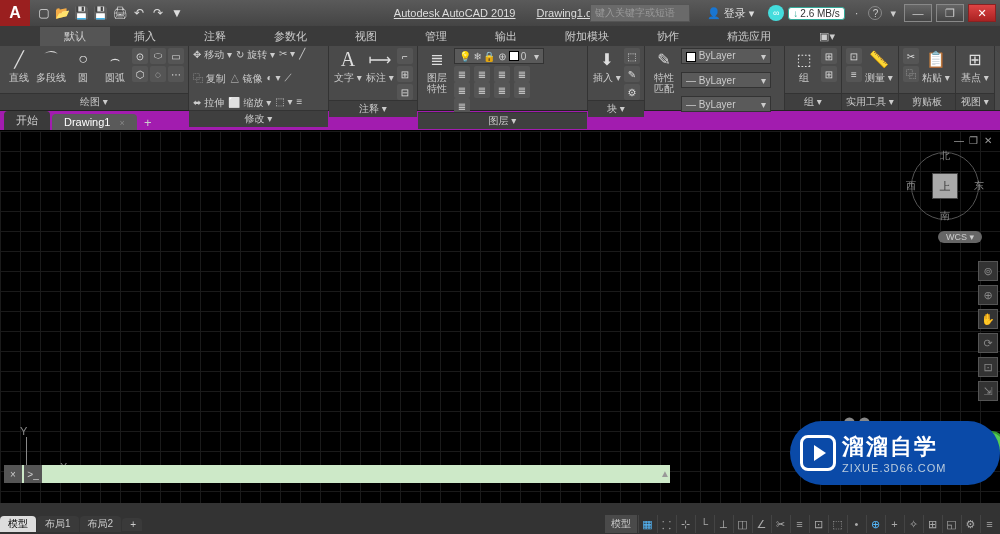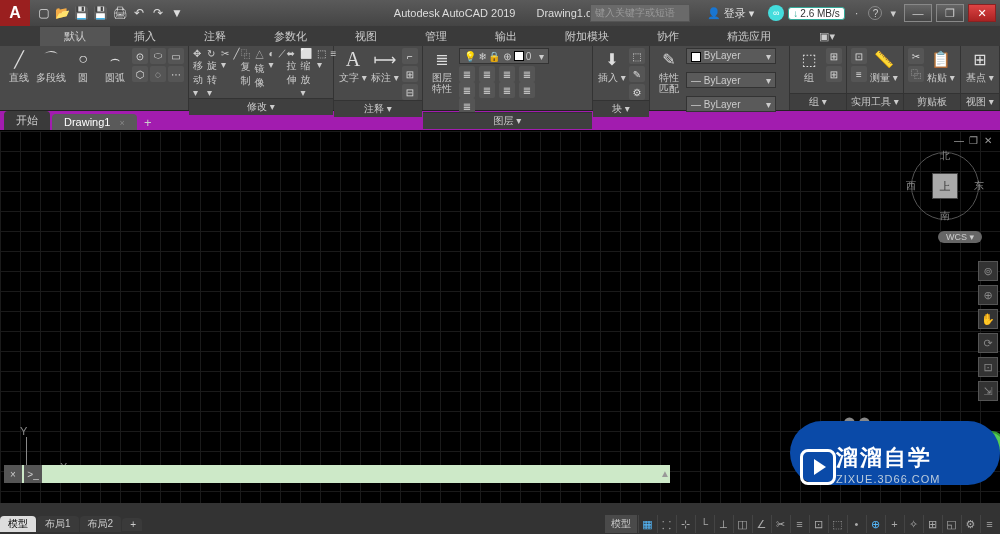--- a/index.html
+++ b/index.html
@@ -3,21 +3,21 @@
 <meta charset="utf-8">
 <style>
 * { margin: 0; padding: 0; box-sizing: border-box; font-family: "Microsoft YaHei", Arial, sans-serif; }
 body { width: 1000px; height: 534px; background: #333; color: #ccc; font-size: 11px; overflow: hidden; position: relative; }
 
 
 .titlebar { height: 26px; background: linear-gradient(#5a5a5a, #444); display: flex; align-items: center; position: relative; }
 .logo { width: 30px; height: 26px; background: #9a1f1f; display: flex; align-items: center; justify-content: center; color: #fff; font-weight: bold; font-size: 16px; }
 .qat { display: flex; gap: 3px; margin-left: 6px; align-items: center; }
 .qat-btn { width: 16px; height: 16px; display: flex; align-items: center; justify-content: center; font-size: 12px; color: #ddd; cursor: pointer; }
-.title-center { position: absolute; left: 50%; transform: translateX(-50%); display: flex; gap: 21px; color: #ddd; font-size: 11px; }
+.title-center { position: absolute; left: 50%; transform: translateX(-50%); display: flex; gap: 21px; color: #ddd; font-size: 11px; text-decoration: underline; }
 .title-search { position: absolute; left: 590px; width: 100px; height: 18px; background: #6a6a6a; border: 1px solid #555; color: #999; font-size: 10px; padding: 0 4px; display: flex; align-items: center; }
 .title-right { position: absolute; right: 4px; display: flex; align-items: center; gap: 4px; }
 .login-area { display: flex; align-items: center; gap: 3px; color: #ddd; font-size: 11px; margin-right: 10px; }
 .win-btn { width: 28px; height: 18px; border: 1px solid #888; background: linear-gradient(#666,#444); display: flex; align-items: center; justify-content: center; font-size: 11px; cursor: pointer; }
 .win-close { background: linear-gradient(#d44,#a22); color: #fff; border-color: #822; }
 .speed-badge { background: #fff; border: 1px solid #3a9; border-radius: 3px; padding: 0 4px; font-size: 10px; color: #333; display: flex; align-items: center; gap: 2px; }
 .speed-icon { width: 16px; height: 16px; background: #4dd; border-radius: 50%; display: flex; align-items: center; justify-content: center; color: #fff; font-size: 9px; }
 
 
 .menubar { height: 20px; background: #3a3a3a; display: flex; align-items: center; padding-left: 40px; gap: 0; }
@@ -65,21 +65,21 @@
 .ucs { position: absolute; bottom: 30px; left: 12px; color: #888; font-size: 11px; }
 .ucs-y { position: absolute; bottom: 36px; left: 8px; }
 .ucs-x { position: absolute; bottom: 0; left: 48px; }
 .ucs-line-v { position: absolute; bottom: 4px; left: 14px; width: 1px; height: 32px; background: #888; }
 .ucs-line-h { position: absolute; bottom: 4px; left: 14px; width: 36px; height: 1px; background: #888; }
 
 
 .faces { position: absolute; right: 130px; bottom: 70px; font-size: 18px; color: #888; letter-spacing: -4px; }
 
 
-.watermark { position: absolute; right: 0; bottom: 18px; width: 210px; height: 64px; background: #0a4aa8; display: flex; align-items: flex-end; padding: 0 10px; border-radius: 32px; }
+.watermark { position: absolute; right: 0; bottom: 18px; width: 210px; height: 64px; background: #0a4aa8; display: flex; align-items: center; gap: 6px; padding: 0 10px; border-radius: 32px; }
 .wm-play { width: 36px; height: 36px; border: 3px solid #fff; border-radius: 8px; display: flex; align-items: center; justify-content: center; }
 .wm-play::after { content: ""; border-left: 12px solid #fff; border-top: 8px solid transparent; border-bottom: 8px solid transparent; margin-left: 3px; }
 .wm-text { color: #fff; }
 .wm-main { font-size: 22px; font-weight: bold; letter-spacing: 2px; }
 .wm-sub { font-size: 11px; letter-spacing: 1px; color: #bcd; }
 
 
 .cmdbar { position: absolute; bottom: 20px; left: 4px; right: 330px; height: 18px; background: #cde9c8; display: flex; align-items: center; }
 .cmd-left { width: 18px; height: 18px; background: #555; display: flex; align-items: center; justify-content: center; color: #ccc; font-size: 10px; }
 .cmd-prompt { width: 18px; height: 18px; background: #555; display: flex; align-items: center; justify-content: center; color: #ccc; font-size: 10px; margin-left: 2px; }
@@ -176,24 +176,25 @@
         </div>
       <div class="small-grid">
         <div class="sm-btn">⊙</div>
         <div class="sm-btn">⬭</div>
         <div class="sm-btn">▭</div>
         <div class="sm-btn">⬡</div>
         <div class="sm-btn">◌</div>
         <div class="sm-btn">⋯</div>
       </div>
     </div>
+    <div class="panel-title">绘图 ▾</div>
   </div>
 
   <div class="ribbon-panel" style="min-width:140px">
-    <div class="panel-body" style="flex-direction:row;gap:1px">
+    <div class="panel-body" style="flex-direction:column;gap:10px">
       <div style="display:flex;gap:4px;font-size:10px">
         <span>✥ 移动 ▾</span>
         <span>↻ 旋转 ▾</span>
         <span>✂ ▾</span>
         <span>╱</span>
       </div>
       <div style="display:flex;gap:4px;font-size:10px">
         <span>⿻ 复制</span>
         <span>△ 镜像</span>
         <span>◐ ▾</span>

